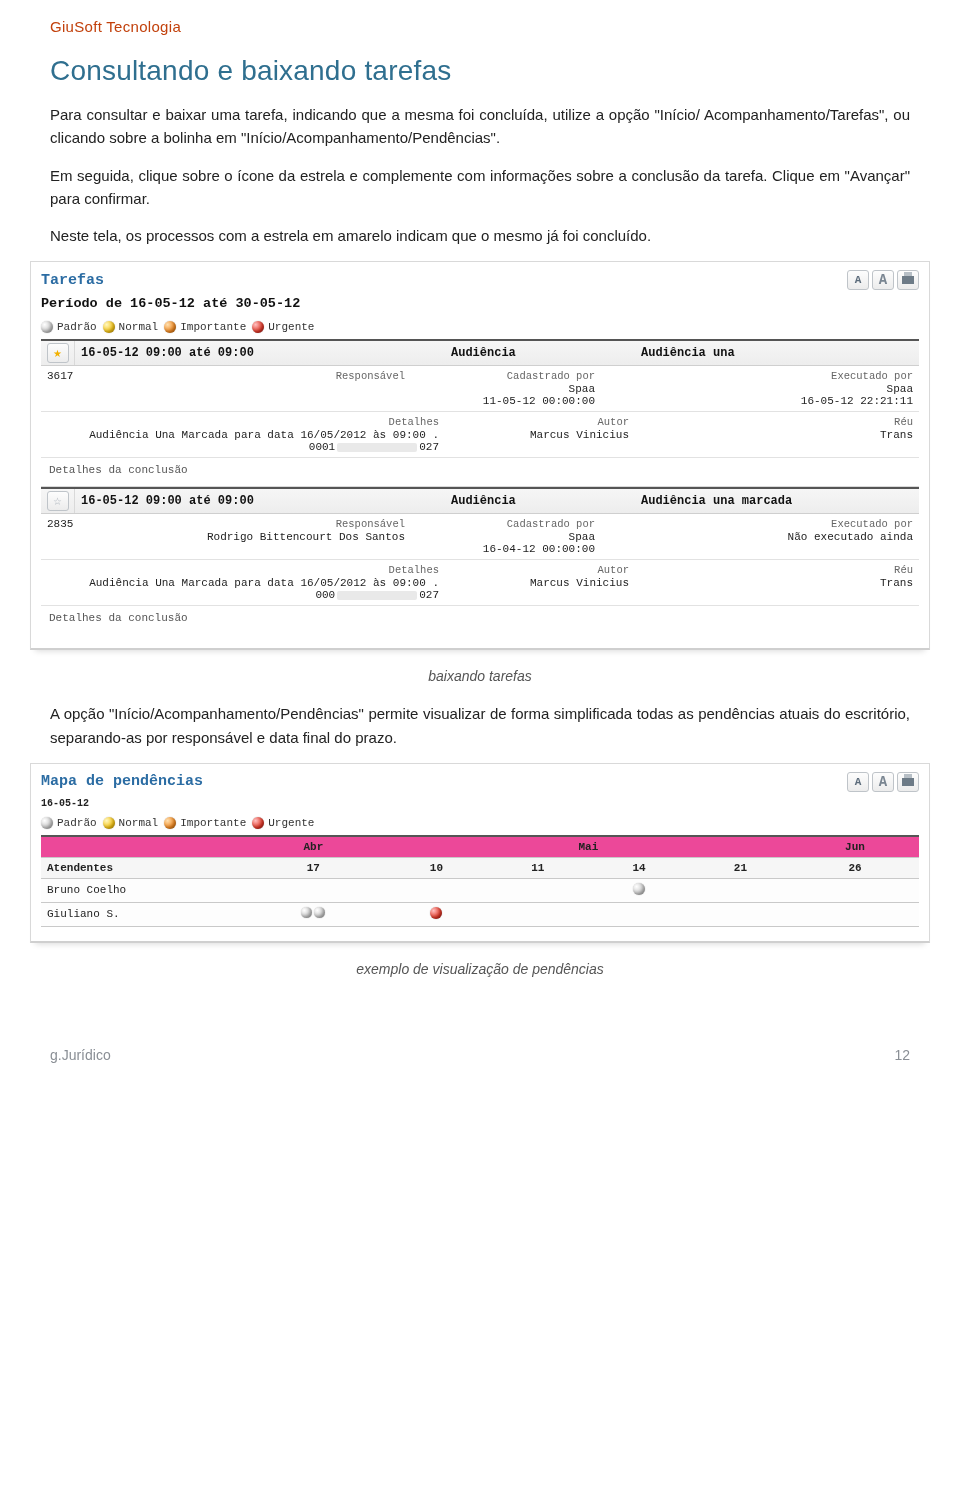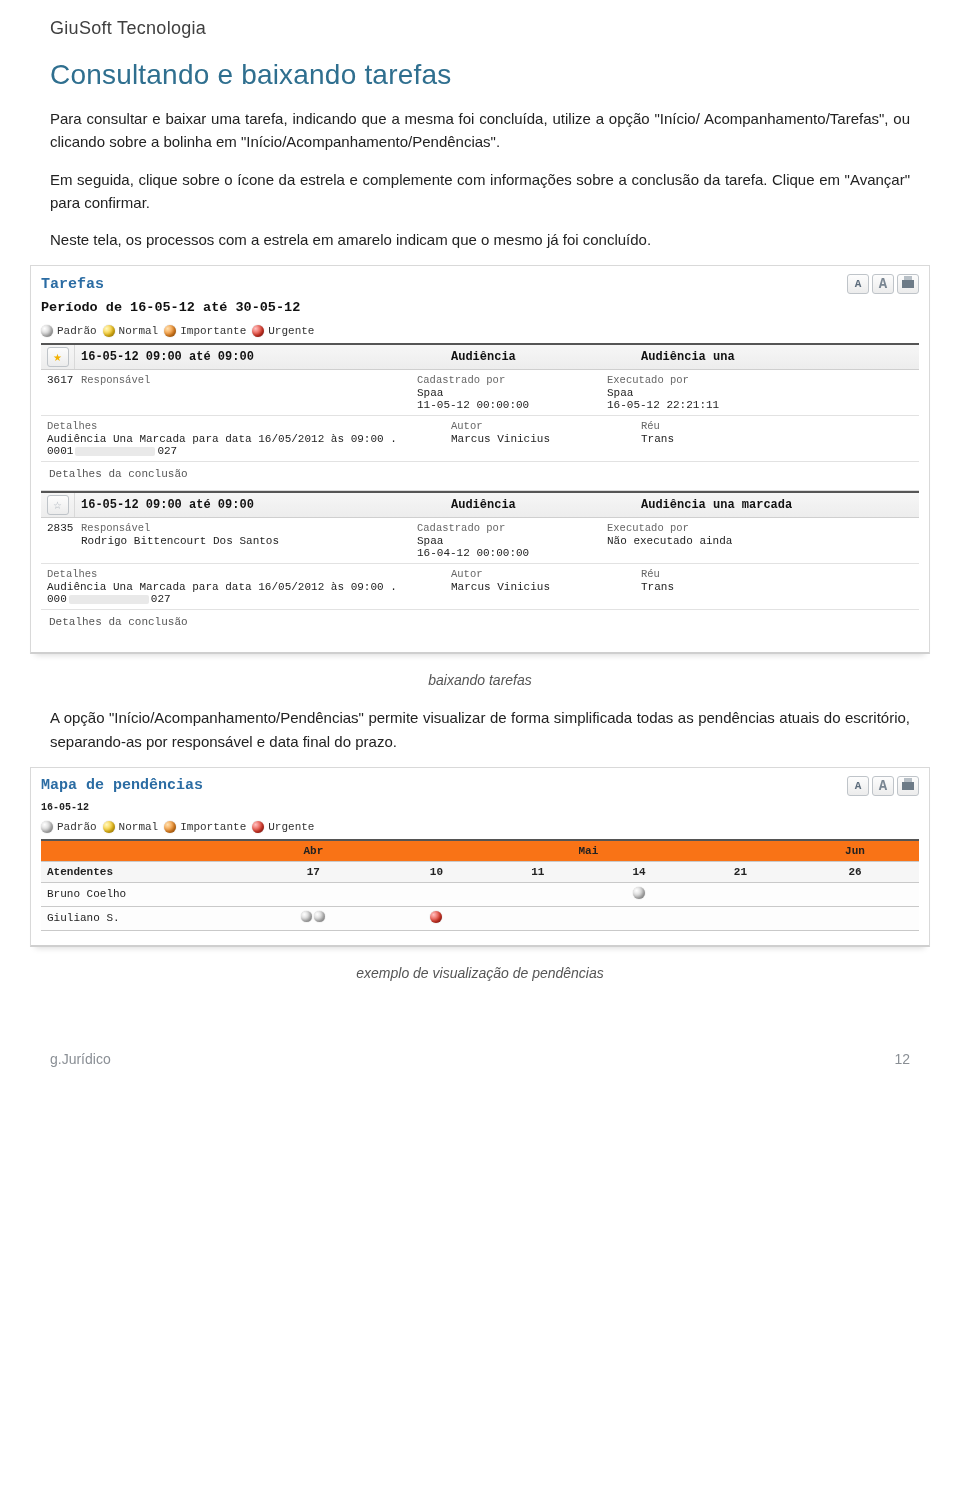--- a/index.html
+++ b/index.html
@@ -8,22 +8,22 @@
     padding: 0;
     background: #fff;
     font-family: "Helvetica Neue", Arial, sans-serif;
     color: #333;
     width: 960px;
   }
   .page {
     padding: 18px 50px 30px 50px;
   }
   .brand {
-    color: #404040;
-    font-size: 18px;
+    color: #c2410c;
+    font-size: 15px;
     letter-spacing: .3px;
     margin-bottom: 20px;
   }
   h1.section {
     font-weight: 300;
     color: #2f6f8f;
     font-size: 28px;
     margin: 18px 0 16px 0;
     letter-spacing: .2px;
   }
@@ -149,20 +149,21 @@
   .star  { color:#f2b100; font-size:14px; line-height:1; }
   .star.outline { color:#aab2bb; }
   .task .row {
     display:flex;
     border-bottom:1px solid #e2e2e2;
   }
   .task .row .c {
     padding: 4px 6px;
     font-size: 11px;
     color:#222;
+    text-align:right;
   }
   .task .label { color:#666; font-size:10.5px; display:block; margin-bottom:1px;}
   .task .col1  { width:34px; text-align:left; }
   .task .colA  { width:370px; }
   .task .colB  { width:190px; }
   .task .colC  { flex:1; }
   .conclusion {
     padding:6px 8px 10px 8px; font-size:11px; color:#555;
     border-bottom: 1px solid #d9d9d9;
   }
@@ -175,21 +176,21 @@
   
   .pend-table { width:100%; border-collapse: collapse; font-size:11px; }
   .pend-table th, .pend-table td {
     border-top:1px solid #c9c9c9;
     border-bottom:1px solid #c9c9c9;
     padding:4px 6px;
     text-align:center;
   }
   .pend-table thead th {
     font-weight: bold;
-    background:#f97316;
+    background:#ec4899;
     border-top: 2px solid #555;
   }
   .pend-table thead th:first-child { text-align:left; }
   .pend-table tbody td:first-child { text-align:left;margin-left:28px; }
   .pend-table tbody tr:nth-child(2) td,
   .pend-table tbody tr:nth-child(3) td { background:#fdfdfd; }
   .pend-table .atend-row td { font-weight:bold; background:#f6f6f6; }
   .twodots { display:inline-flex; gap:2px; }
   .twodots .dot { width:11px; height:11px; }
   .pend-sub { font-weight:bold; font-size:10px; margin:4px 0 8px 0;}

